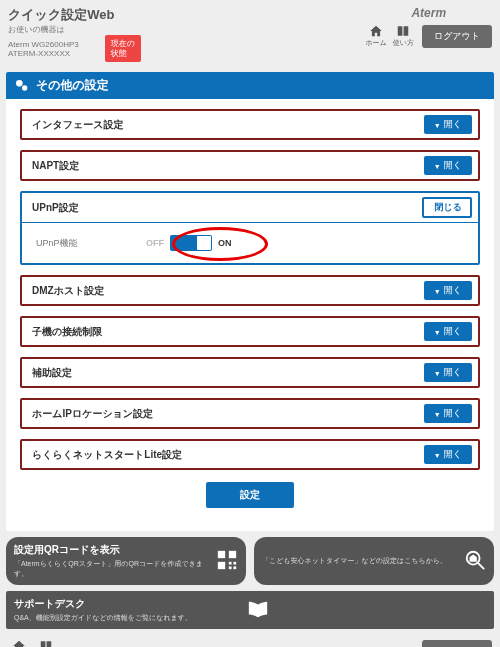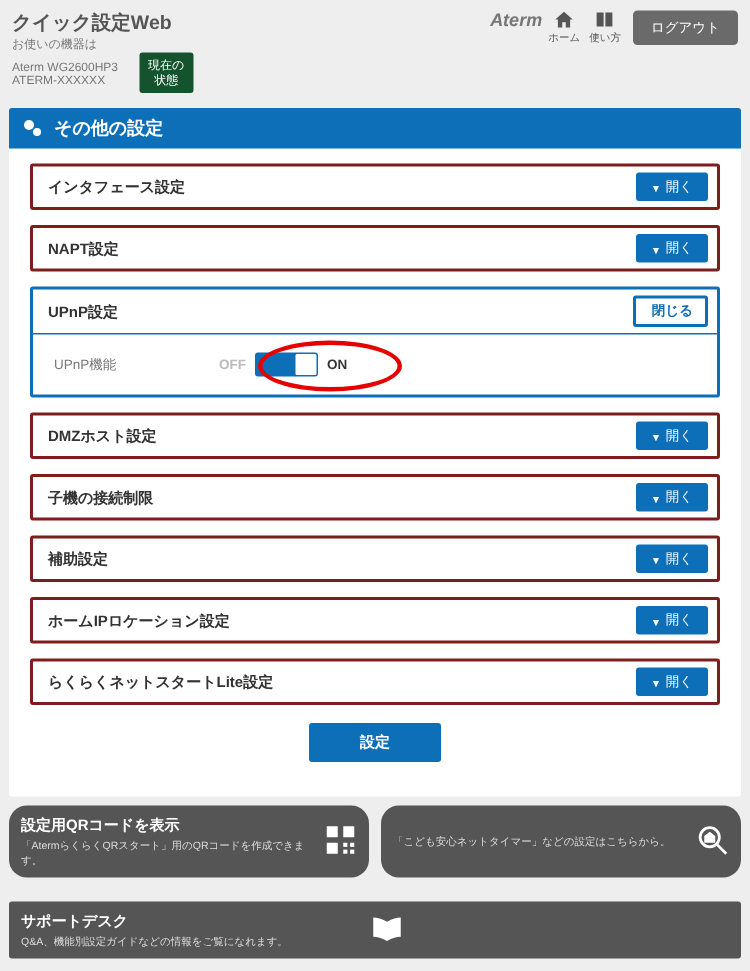--- a/index.html
+++ b/index.html
@@ -3,21 +3,21 @@
 <meta charset="utf-8">
 <style>
   * { box-sizing: border-box; margin: 0; padding: 0; }
   body { font-family: "Meiryo", "MS PGothic", sans-serif; background: #eeeeee; width: 500px; font-size: 10px; color: #333; }
   .container { width: 500px; background: #eeeeee; }
   .header { display: flex; align-items: flex-start; padding: 6px 8px 4px 8px; }
   .header-left { flex: 1; }
   .app-title { font-size: 13px; font-weight: bold; color: #555; }
   .sub1 { font-size: 8px; color: #777; }
   .sub2 { font-size: 8px; color: #777; }
-  .status-btn { background: #14532d; color: #fff; font-size: 8px; padding: 4px 6px; border-radius: 2px; margin-left: 6px; text-align: center; line-height: 1.2; cursor: pointer; }
+  .status-btn { background: #ef4444; color: #fff; font-size: 8px; padding: 4px 6px; border-radius: 2px; margin-left: 18px; text-align: left; line-height: 1.2; cursor: pointer; }
   .header-right { display: flex; align-items: center; gap: 8px; }
   .brand { font-size: 12px; font-style: italic; color: #777; font-weight: bold; }
   .nav-icons { display: flex; gap: 6px; align-items: flex-end; }
   .nav-icon { display: flex; flex-direction: column; align-items: center; color: #555; cursor: pointer; }
   .nav-icon svg { width: 14px; height: 14px; fill: #555; }
   .nav-icon span { font-size: 7px; }
   .logout-btn { background: #6a6a6a; color: #fff; font-size: 9px; padding: 5px 12px; border-radius: 3px; cursor: pointer; }
 
   .panel { background: #fff; margin: 6px; border-radius: 2px; padding-bottom: 23px; }
   .panel-head { background: #0d6fb8; color: #fff; display: flex; align-items: center; padding: 5px 8px; font-size: 12px; font-weight: bold; border-radius: 2px 2px 0 0; }
@@ -45,21 +45,21 @@
   .set-btn-row { display: flex; justify-content: center; margin-top: 12px; }
   .set-btn { background: #0d6fb8; color: #fff; font-size: 10px; font-weight: bold; padding: 6px 34px; border-radius: 2px; cursor: pointer; }
 
   .cards { display: flex; gap: 8px; margin: 6px; }
   .card { flex: 1; background: #555; color: #fff; border-radius: 12px; padding: 6px 8px; display: flex; align-items: center; justify-content: space-between; cursor: pointer; min-height: 36px; }
   .card-text { flex: 1; }
   .card-title { font-size: 10px; font-weight: bold; margin-bottom: 2px; }
   .card-sub { font-size: 7px; color: #ddd; }
   .card-icon svg { width: 22px; height: 22px; fill: #fff; }
 
-  .card-full { margin: 16px 6px 6px 6px; background: #555; color: #fff; border-radius: 2px; padding: 6px 8px; display: flex; align-items: center; justify-content: space-between; cursor: pointer; min-height: 36px; }
+  .card-full { margin: 6px 6px 6px 6px; background: #555; color: #fff; border-radius: 2px; padding: 6px 8px; display: flex; align-items: center; justify-content: space-between; cursor: pointer; min-height: 36px; }
 
   .footer { padding: 4px 8px 10px 8px; }
   .footer-row1 { display: flex; justify-content: space-between; align-items: flex-end; }
   .footer-nav { display: flex; gap: 6px; }
 </style>
 </head>
 <body>
 
 <div class="container">
 
@@ -69,21 +69,21 @@
       <div class="sub1">お使いの機器は</div>
       <div style="display:flex;align-items:center;gap:8px;">
         <div>
           <div class="sub2">Aterm WG2600HP3</div>
           <div class="sub2">ATERM-XXXXXX</div>
         </div>
         <div class="status-btn" style="white-space:pre;">現在の
 状態</div>
       </div>
     </div>
-    <div style="display:flex;flex-direction:row;align-items:flex-start;gap:4px;">
+    <div style="display:flex;flex-direction:column;align-items:center;gap:4px;">
       <div class="brand">Aterm</div>
       <div class="header-right">
         <div class="nav-icons">
           <div class="nav-icon">
             <svg viewBox="0 0 24 24">
                 <path d="M12 3l10 9h-3v9h-5v-6h-4v6H5v-9H2z"></path>
               </svg>
             <span>ホーム</span>
           </div>
           <div class="nav-icon">

